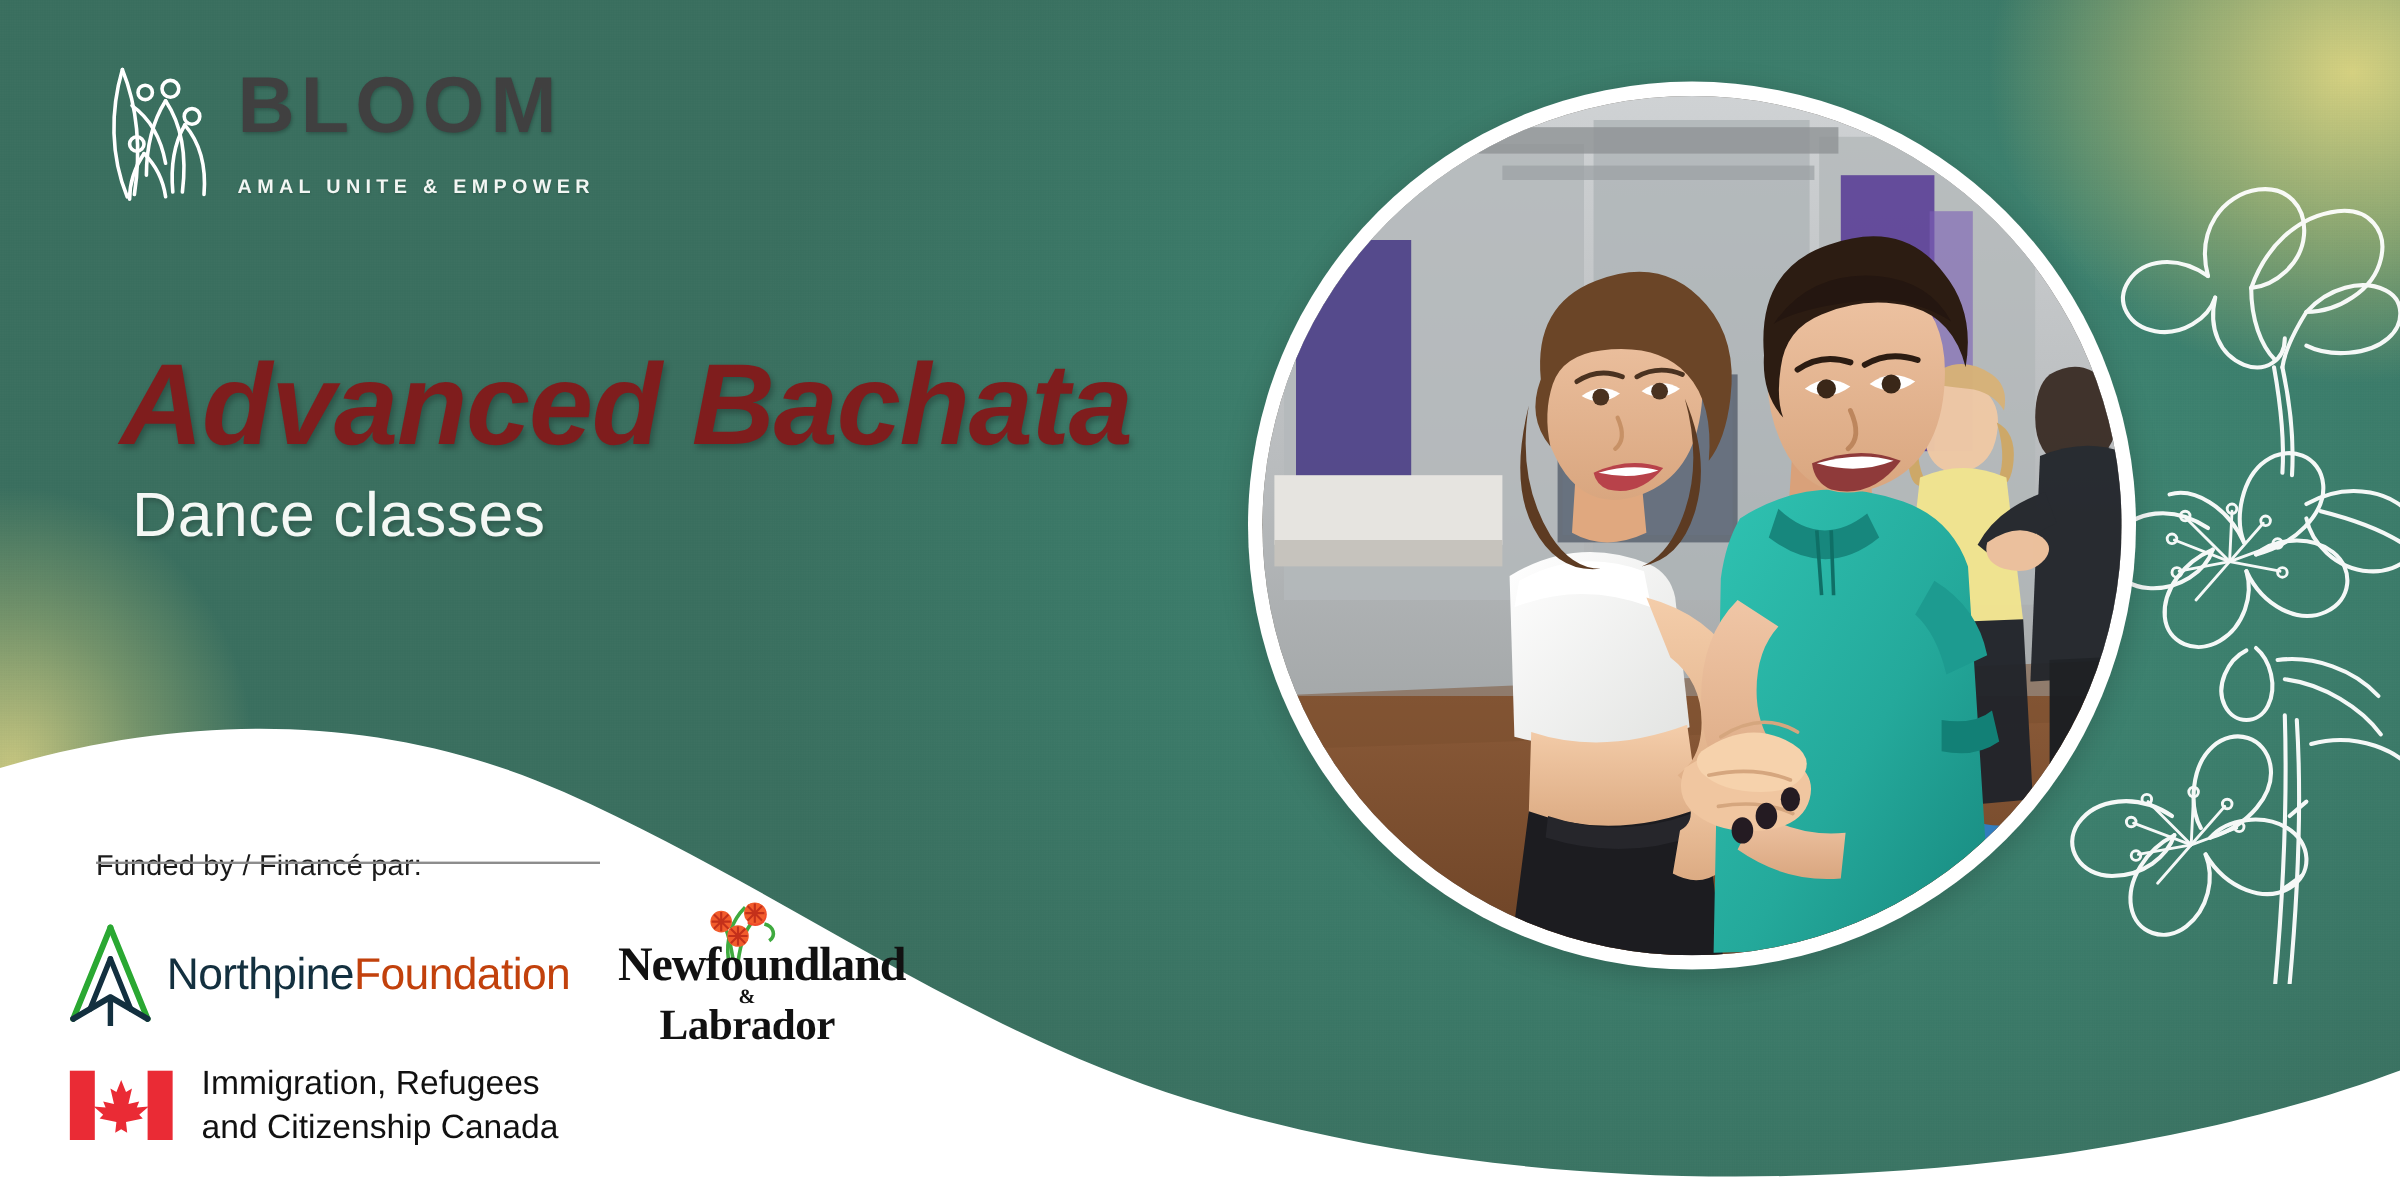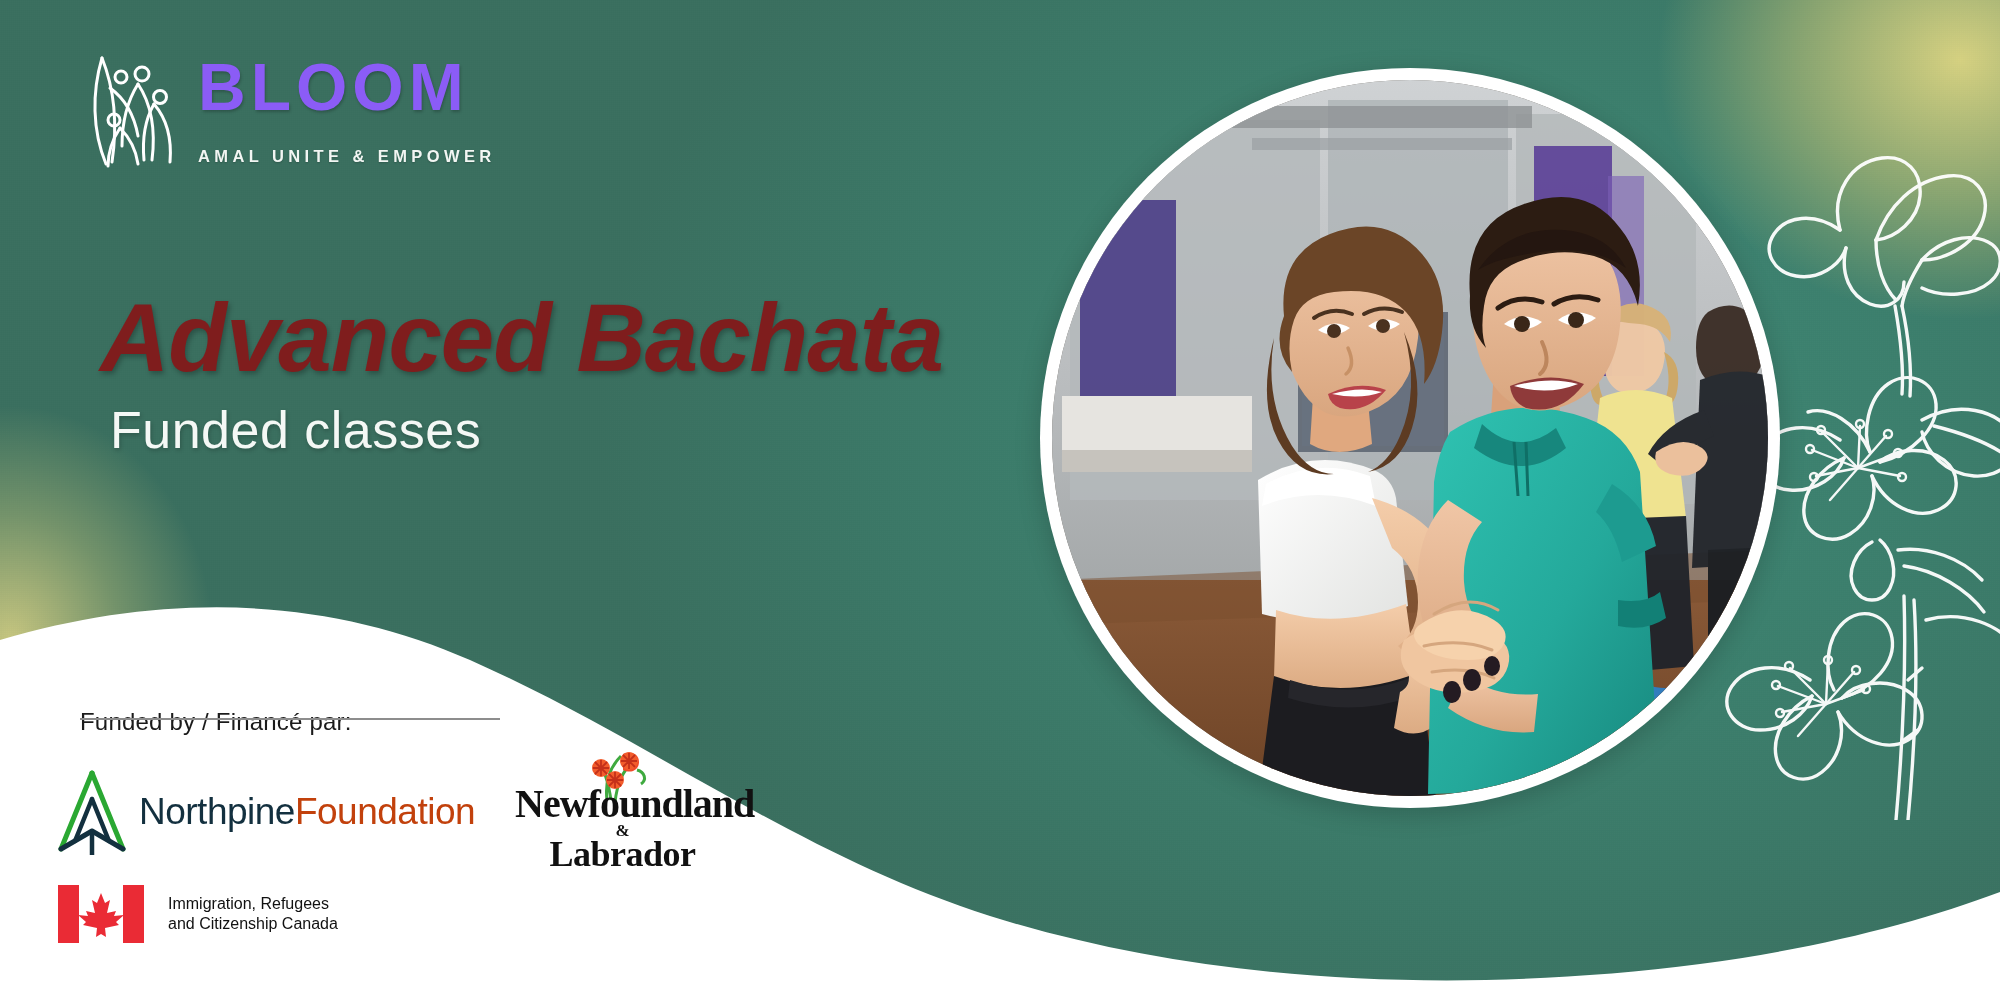--- a/index.html
+++ b/index.html
@@ -56,21 +56,21 @@
     display: flex;
     align-items: center;
     gap: 18px;
   }
   .logo-mark { width: 100px; height: 116px; flex: 0 0 auto; }
   .logo-words { display: flex; flex-direction: column; }
   .logo-title {
     font-size: 66px;
     font-weight: bold;
     letter-spacing: 5px;
-    color: #8b5cf6;
+    color: #404040;
     line-height: 1;
     text-shadow: 1px 2px 3px rgba(0,0,0,0.22);
   }
   .logo-sub {
     margin-top: 27px;
     font-size: 16.5px;
     font-weight: bold;
     letter-spacing: 4.4px;
     color: #f2f6f3;
     text-shadow: 0 1px 2px rgba(0,0,0,0.2);
@@ -176,21 +176,21 @@
     position: absolute;
     left: 58px;
     top: 885px;
     display: flex;
     align-items: center;
     gap: 24px;
   }
   .flag { width: 86px; height: 58px; flex: 0 0 auto; }
   .ircc-cols { display: flex; gap: 36px; }
   .ircc-col {
-    font-size: 16px;
+    font-size: 28px;
     color: #111111;
     line-height: 1.28;
     white-space: nowrap;
   }
 
   
   .floral {
     position: absolute;
     right: -20px;
     top: 120px;
@@ -460,21 +460,21 @@
         <circle cx="34" cy="68" r="6"></circle>
       </g>
     </svg>
     <div class="logo-words">
       <div class="logo-title">BLOOM</div>
       <div class="logo-sub">AMAL UNITE &amp; EMPOWER</div>
     </div>
   </div>
 
   <div class="headline">Advanced Bachata</div>
-  <div class="subhead">Funded classes</div>
+  <div class="subhead">Dance classes</div>
 
   <div class="funded-label">Funded by / Financé par:</div>
   <div class="funded-rule"></div>
 
   <div class="logo-row-a">
 
     <div class="northpine">
       <svg width="74" height="86" viewBox="0 0 74 86">
         <g fill="none" stroke-linejoin="round" stroke-linecap="round">
           <path d="M37 4 L68 80" stroke="#2aa832" stroke-width="5"></path>

